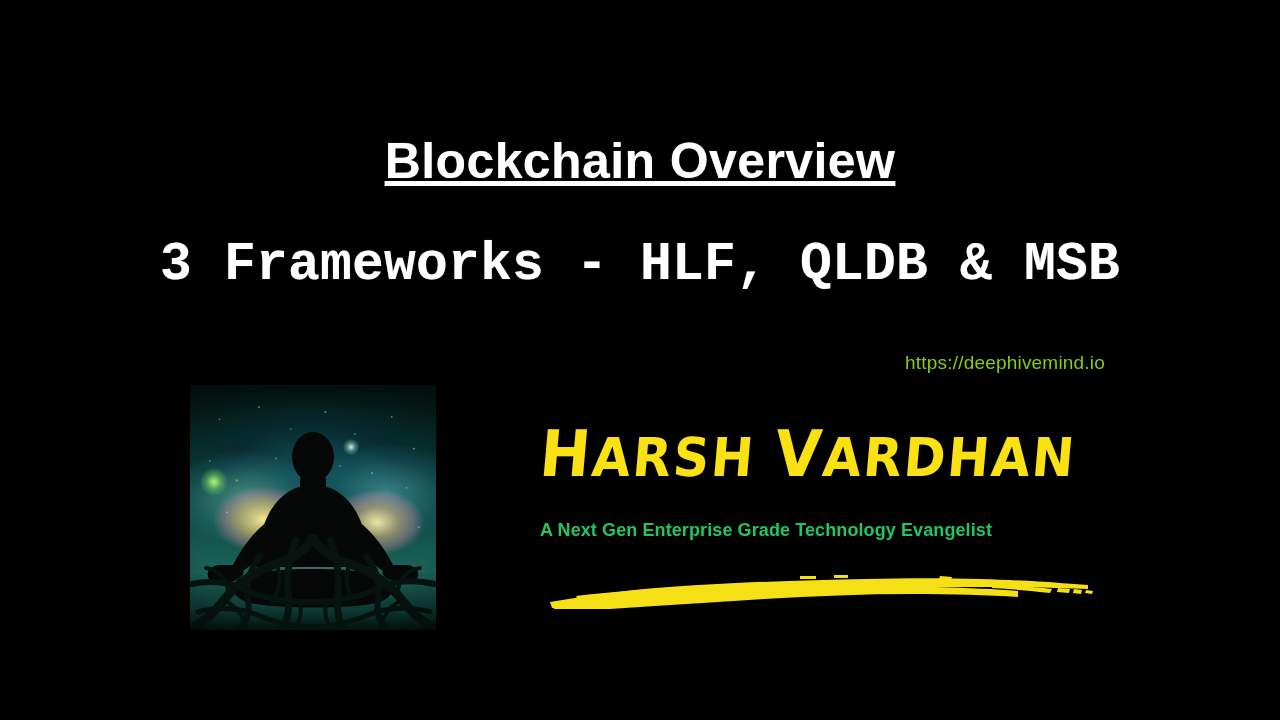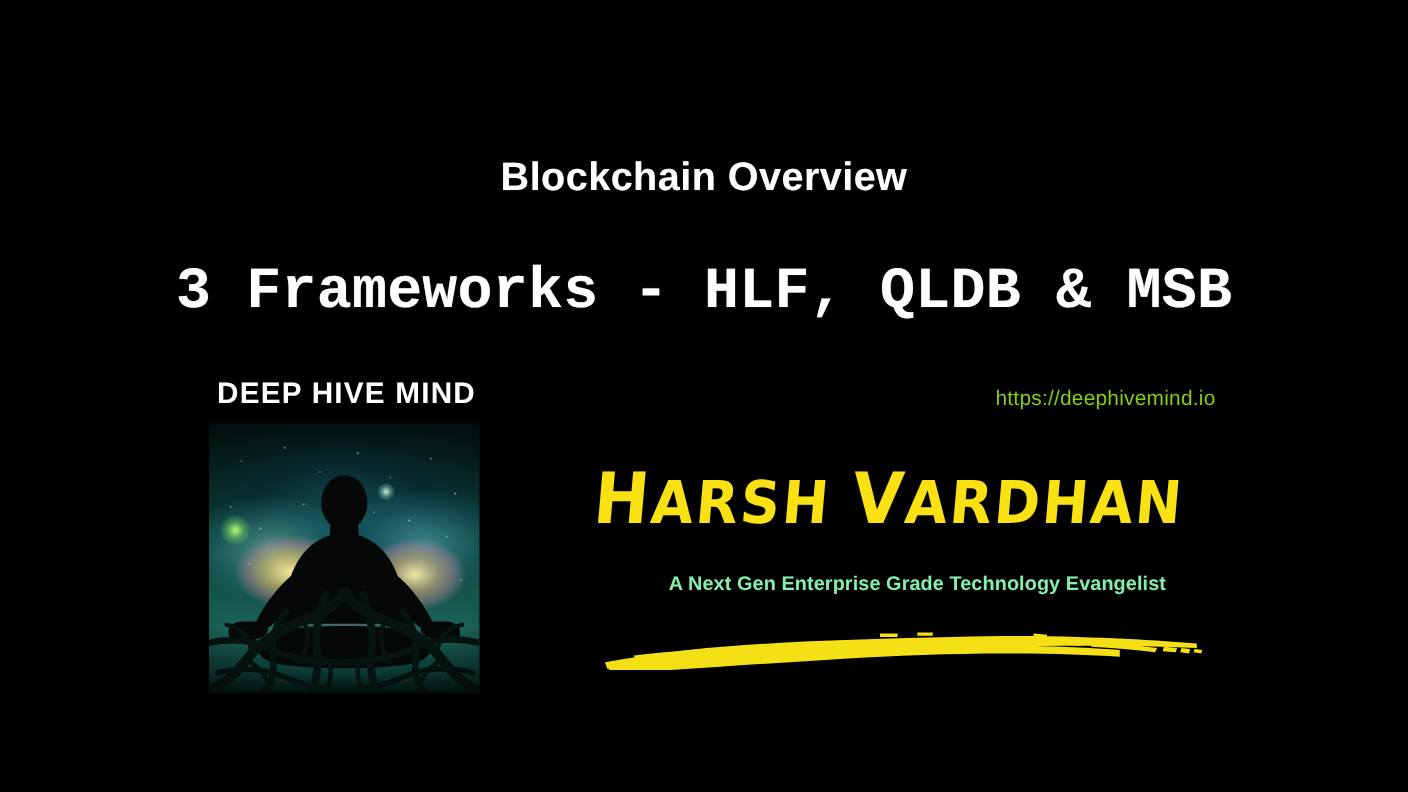--- a/index.html
+++ b/index.html
@@ -26,25 +26,26 @@
     position: absolute;
     left: 0;
     right: 0;
     top: 130px;
     text-align: center;
   }
   .title-line-1 {
     color: #ffffff;
     font-family: "Liberation Sans Narrow", "Liberation Sans", sans-serif;
     font-weight: bold;
-    font-size: 36px;
+    font-size: 50px;
     letter-spacing: 0.4px;
     line-height: 62px;
     text-shadow: 0 0 1px rgba(255,255,255,0.45);
     white-space: nowrap;
+    text-decoration: underline;
   }
   .title-line-2 {
     color: #ffffff;
     font-family: Liberation Mono, monospace;
     font-weight: bold;
     font-size: 53px;
     letter-spacing: 0.2px;
     line-height: 62px;
     margin-top: 42px;
     text-shadow: 0 0 1px rgba(255,255,255,0.45);
@@ -165,22 +166,22 @@
     white-space: nowrap;
     transform: skewX(-5deg) scaleY(1.07);
     transform-origin: center center;
   }
   .person-name .cap { font-size: 60px; }
   .person-tagline {
     position: absolute;
     left: 540px;
     top: 520px;
     width: 520px;
-    text-align: right;
-    color: #86efac;
+    text-align: left;
+    color: #22c55e;
     font-family: "Liberation Sans Narrow", "Liberation Sans", sans-serif;
     font-weight: bold;
     font-size: 18px;
     letter-spacing: 0.1px;
     white-space: nowrap;
   }
   .brush-wrap {
     position: absolute;
     left: 548px;
     top: 558px;
@@ -194,21 +195,20 @@
 
 <div id="slide">
 
   <div class="title-block">
     <div class="title-line-1">Blockchain Overview</div>
     <div class="title-line-2">3 Frameworks - HLF, QLDB &amp; MSB</div>
   </div>
 
   <div class="logo-card">
 
-    <div class="logo-wordmark">DEEP HIVE MIND</div>
 
     <div class="logo-art">
       <div class="neb"></div>
       <div class="neb-speckle"></div>
       <div class="neb-glow-l"></div>
       <div class="neb-glow-r"></div>
 
       <svg class="silhouette" viewBox="0 0 246 245" preserveAspectRatio="none">
         <g fill="#050806">
 

